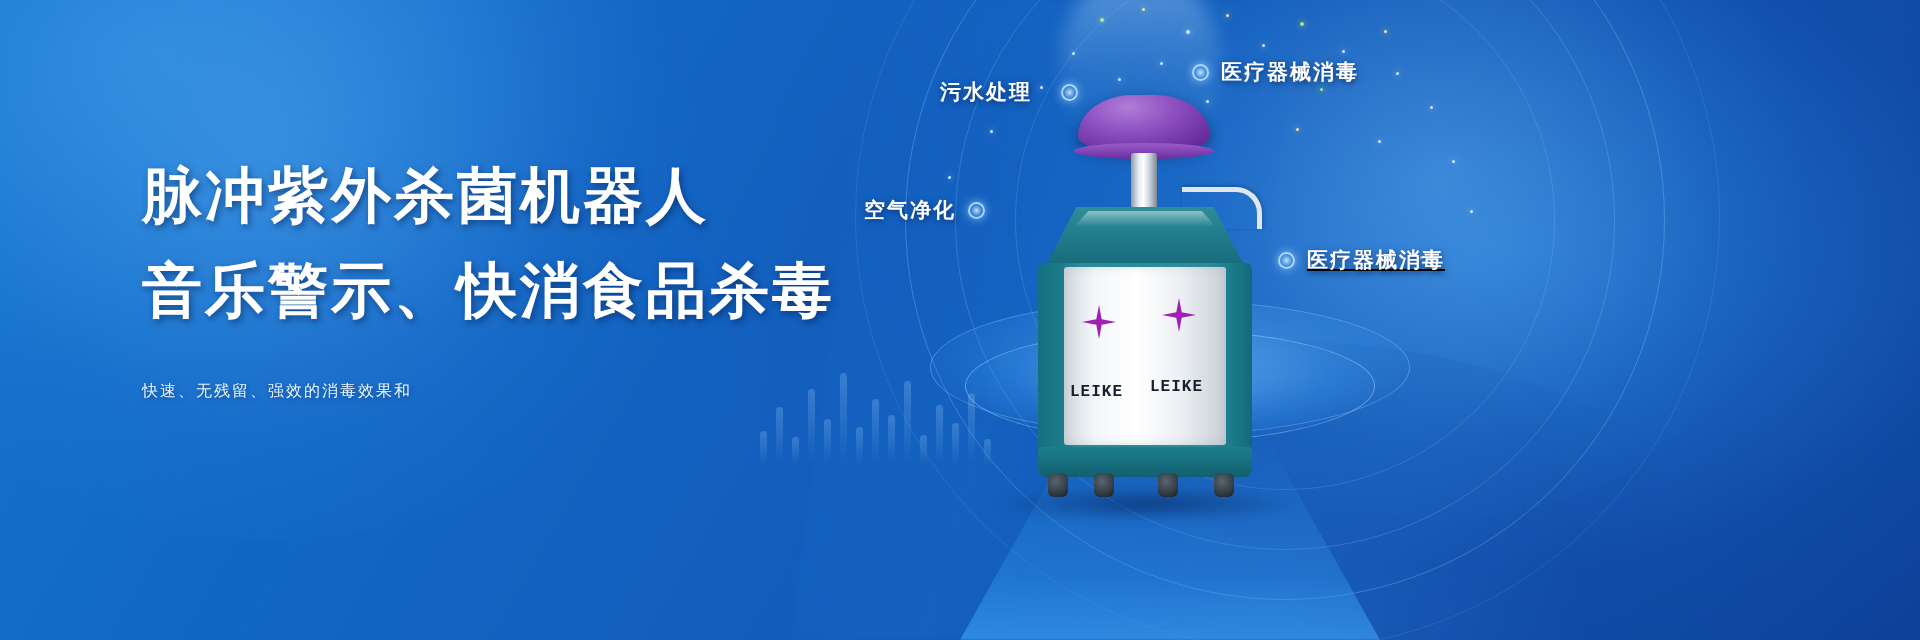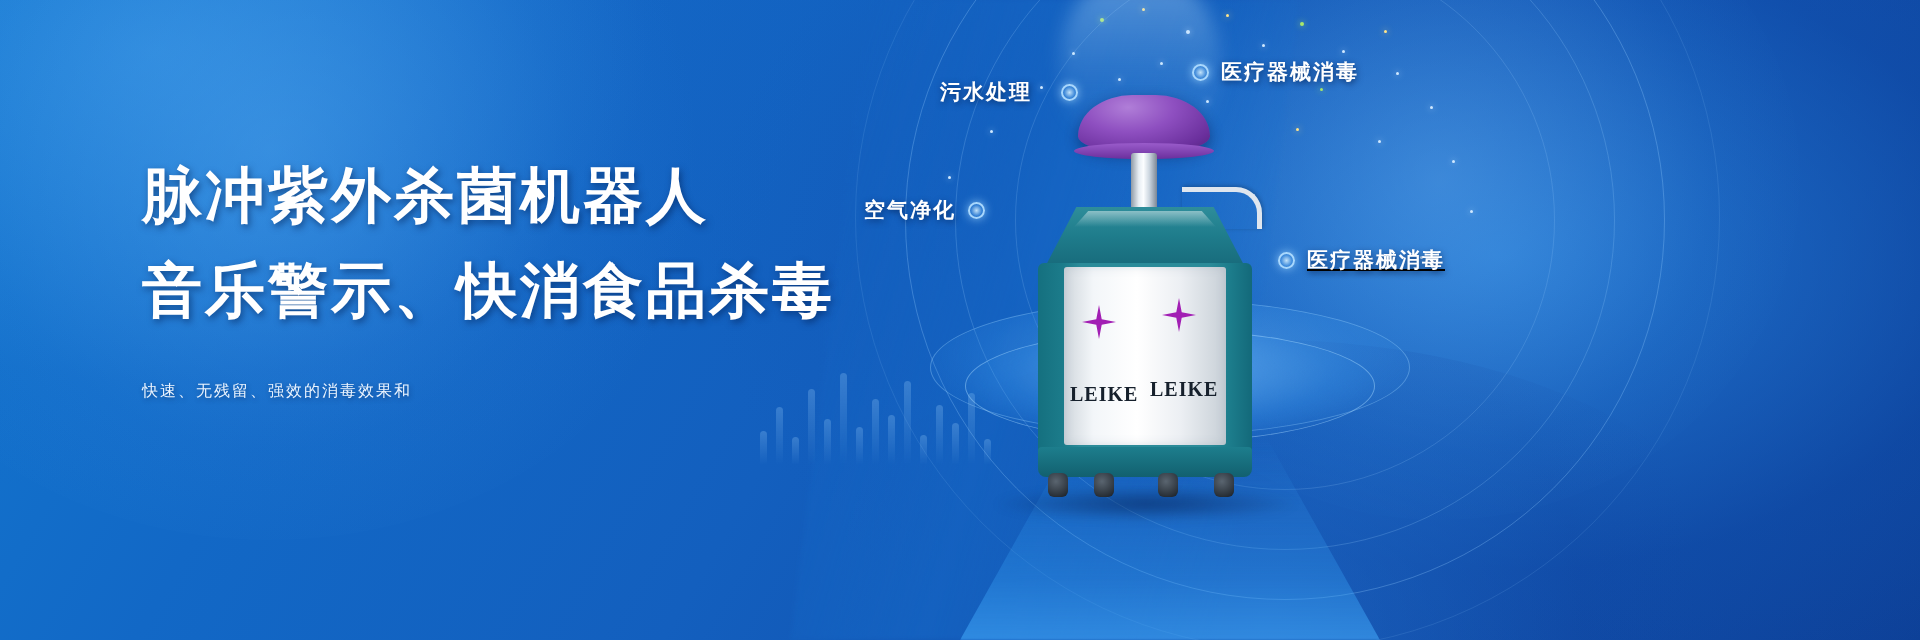--- a/index.html
+++ b/index.html
@@ -167,22 +167,22 @@
   }
   .star {
     position:absolute; width:34px; height:34px;
     background:#a21fb4;
     clip-path:polygon(50% 0%, 58% 42%, 100% 50%, 58% 58%, 50% 100%, 42% 58%, 0% 50%, 42% 42%);
   }
   .star-l { left:52px; top:210px; }
   .star-r { left:132px; top:203px; }
   .brand {
     position:absolute;
-    font-family:Liberation Serif, serif;
-    font-weight:700; font-size:20px; letter-spacing:1px;
+    font-family:Liberation Mono, monospace;
+    font-weight:700; font-size:16px; letter-spacing:1px;
     color:#16202c;
   }
   .brand-l { left:40px; top:288px; }
   .brand-r { left:120px; top:283px; }
   .base {
     position:absolute; left:8px; top:352px; width:214px; height:30px;
     background:linear-gradient(to bottom,#1d7e8d,#12606f);
     border-radius:4px 4px 8px 8px;
   }
   .wheel {

